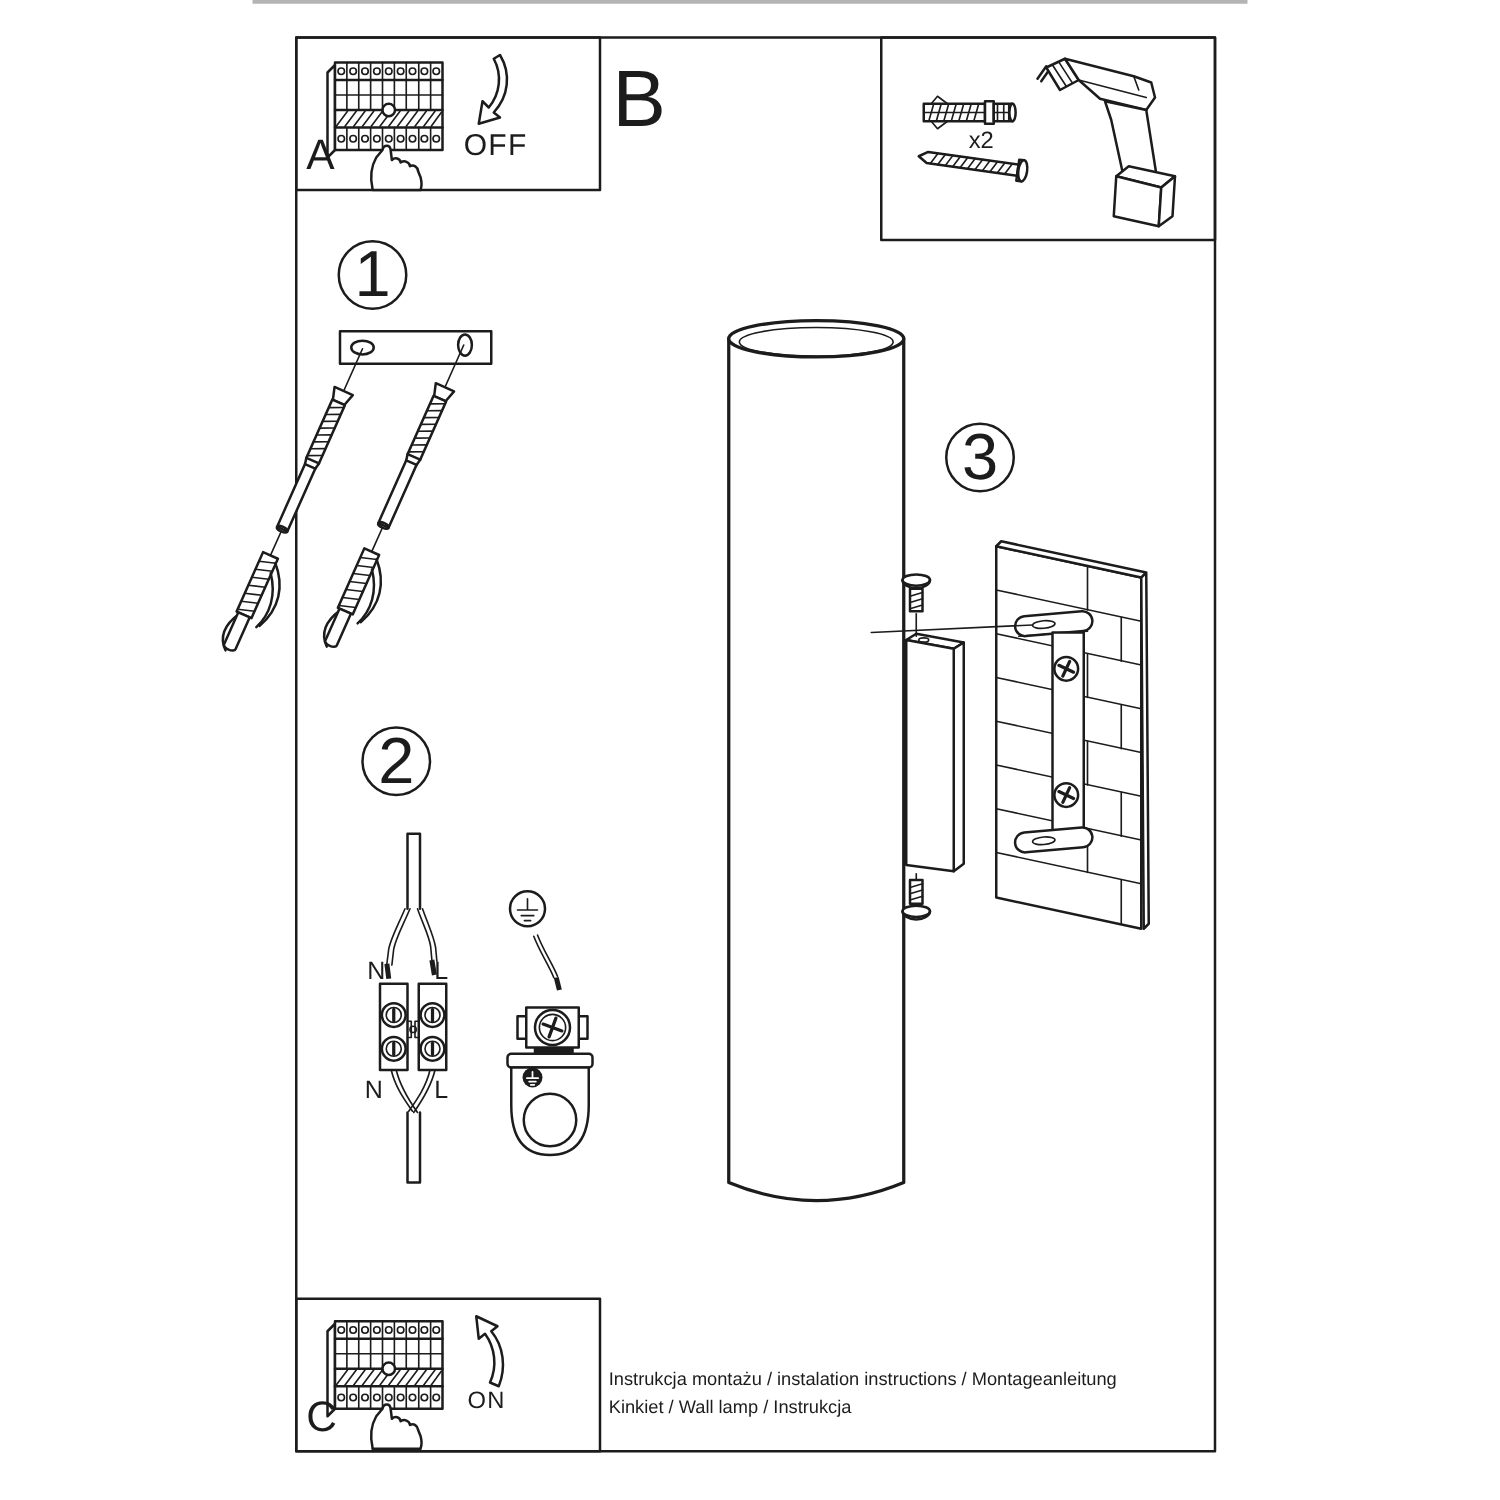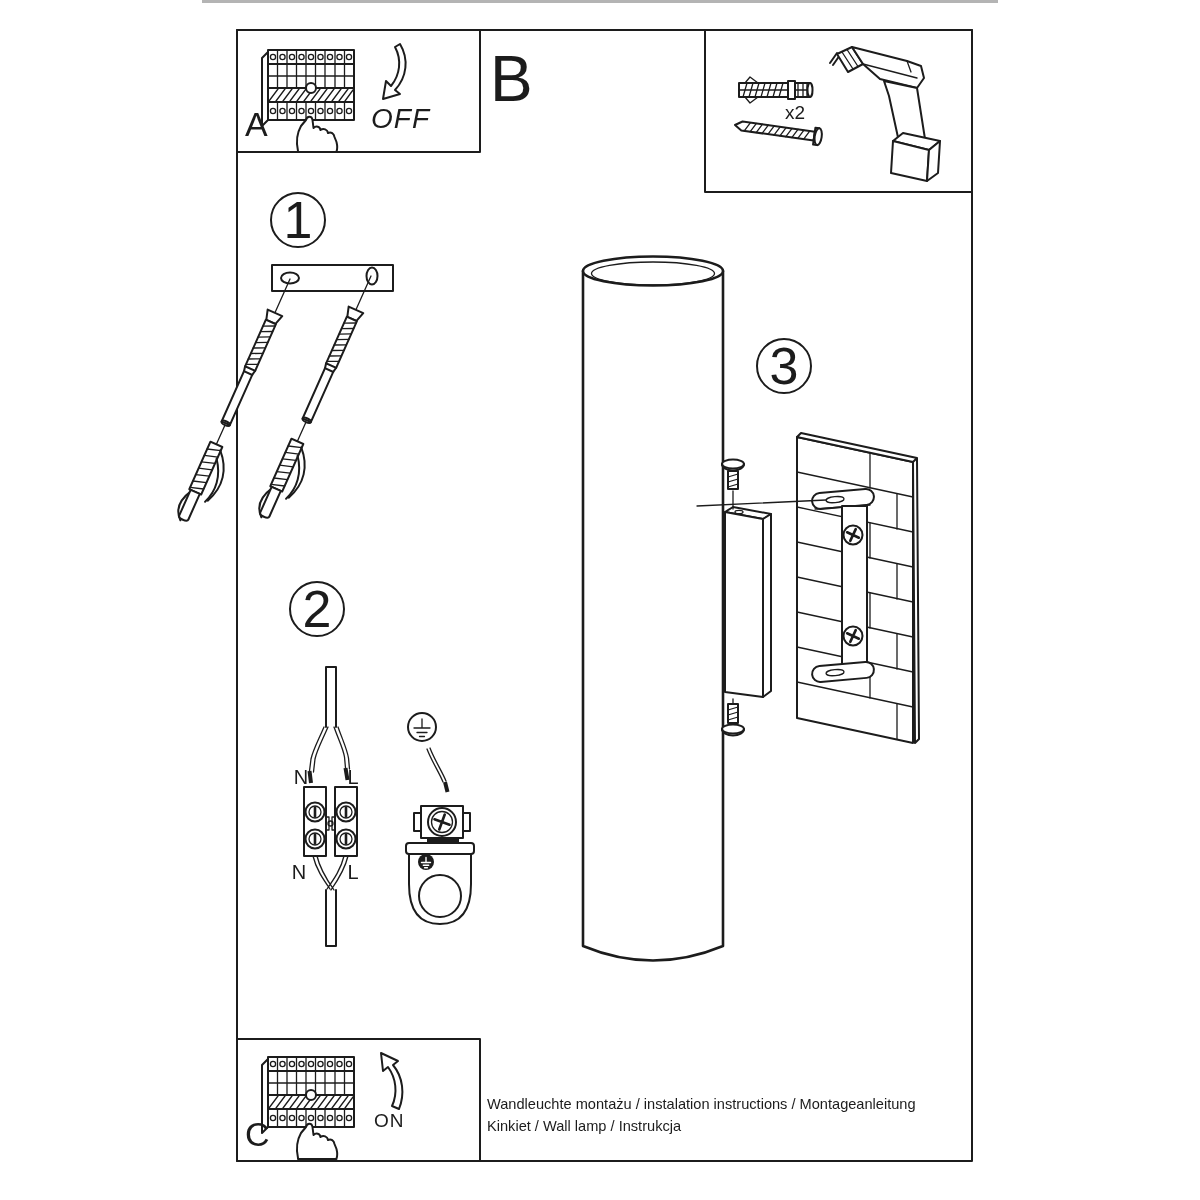--- a/index.html
+++ b/index.html
@@ -8,23 +8,23 @@
   svg.art{position:absolute;left:0;top:0;}
   .art .s{stroke:#1c1c1c;fill:none;stroke-width:2;stroke-linecap:round;stroke-linejoin:round;}
   .art .sf{stroke:#1c1c1c;fill:#ffffff;stroke-width:2;stroke-linecap:round;stroke-linejoin:round;}
   .art .t{stroke-width:1.3;}
   .art .k{stroke-width:2.6;}
   .art .w4{stroke-width:4;stroke-linecap:butt;}
   .txt{position:absolute;line-height:1;white-space:nowrap;color:#1c1c1c;}
   #label-a{left:245px;top:107px;font-size:34px;}
   #label-b{left:490px;top:47px;font-size:64px;}
   #label-c{left:245px;top:1117px;font-size:34px;}
-  #label-off{left:371px;top:105px;font-size:28px;letter-spacing:1px;font-style:italic;}
+  #label-off{left:371px;top:105px;font-size:24px;letter-spacing:1px;}
   #label-on{left:374px;top:1111px;font-size:19px;letter-spacing:1px;}
-  #label-x2{left:765px;top:103px;width:40px;text-align:right;font-size:19px;}
+  #label-x2{left:765px;top:103px;width:40px;text-align:center;font-size:19px;}
   .step-circle{position:absolute;width:52px;height:52px;border:2.6px solid #1c1c1c;border-radius:50%;
     display:flex;align-items:center;justify-content:center;font-size:52px;background:#ffffff;}
   #step-1{left:270px;top:192px;}
   #step-2{left:289px;top:581px;}
   #step-3{left:756px;top:338px;}
   .wire-label{position:absolute;width:20px;text-align:center;font-size:20px;}
   #n-top{left:291px;top:766px;}
   #l-top{left:343px;top:766px;}
   #n-bottom{left:289px;top:861px;}
   #l-bottom{left:343px;top:861px;}
@@ -280,15 +280,15 @@
     </div>
 
   <div class="wire-label" id="n-top">N</div>
   <div class="wire-label" id="l-top">L</div>
   <div class="wire-label" id="n-bottom">N</div>
   <div class="wire-label" id="l-bottom">L</div>
 
   <div class="txt" id="label-c">C</div>
   <div class="txt" id="label-on">ON</div>
 
-  <div class="txt footer-line" id="footer-1">Wandleuchte montażu / instalation instructions / Montageanleitung</div>
+  <div class="txt footer-line" id="footer-1">Instrukcja montażu / instalation instructions / Montageanleitung</div>
   <div class="txt footer-line" id="footer-2">Kinkiet / Wall lamp / Instrukcja</div>
 </div>
 
 </body></html>

